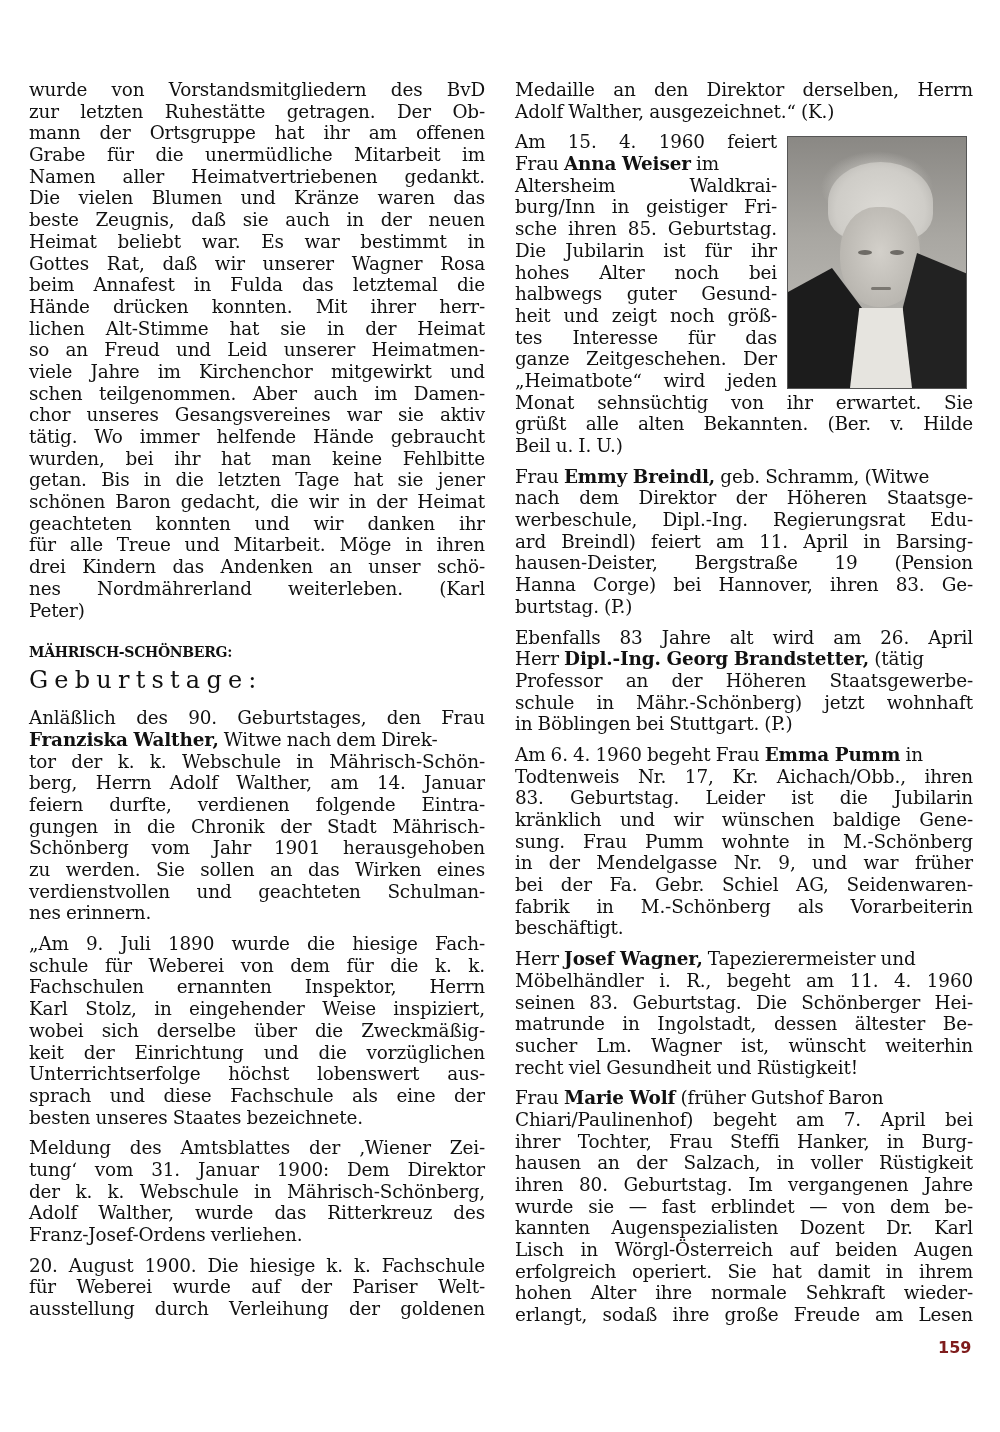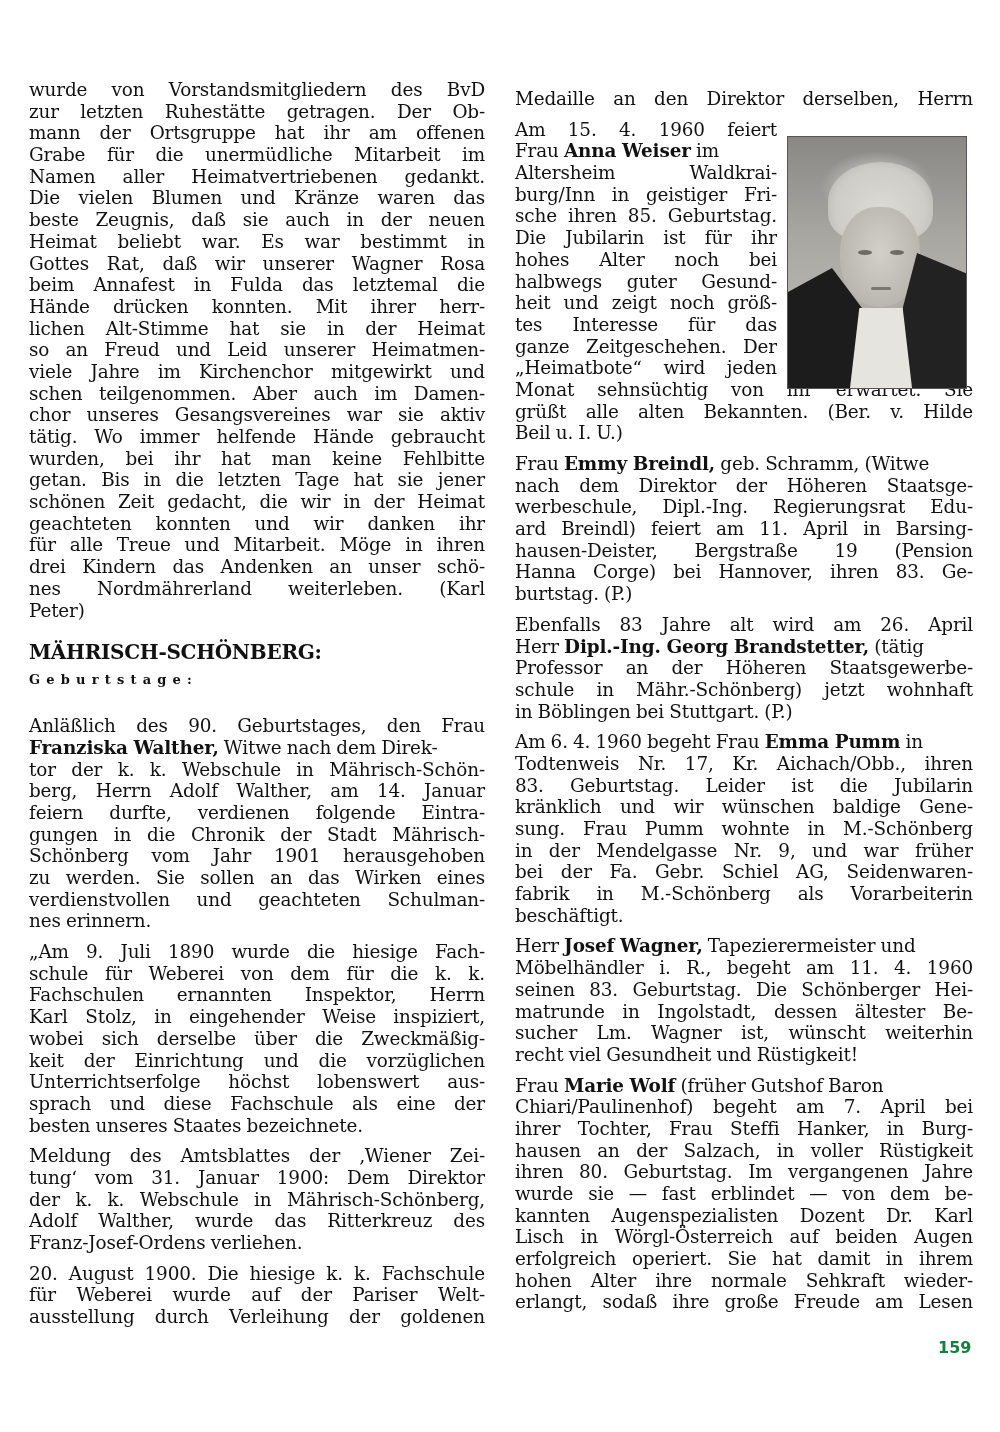--- a/index.html
+++ b/index.html
@@ -11,33 +11,33 @@
   .page { position: absolute; left: 0; top: 0; width: 1000px; height: 1432px; }
   .col {
     position: absolute;
     font-size: 18.4px;
     line-height: 21.7px;
     text-align: justify;
     letter-spacing: -0.15px;
     word-spacing: -0.5px;
   }
   .col-left { left: 29px; top: 79px; width: 456px; }
-  .col-right { left: 515px; top: 88px; width: 458px; }
+  .col-right { left: 515px; top: 79px; width: 458px; }
   .para { margin: 0 0 9px 0; hyphens: manual; }
   .para.tight { margin-bottom: 0; }
   .line { display: block; text-align: justify; text-align-last: justify; height: 21.7px; white-space: nowrap; overflow: visible; }
   .line.last { text-align-last: left; }
   .line span { white-space: pre; }
   b, .bold { font-weight: bold; }
   .section-head {
     font-family: "DejaVu Serif", "Liberation Serif", serif;
-    font-weight: bold; font-size: 20px; letter-spacing: -0.3px;
+    font-weight: bold; font-size: 14px; letter-spacing: -0.3px;
     margin: 20px 0 6px 0; line-height: 22px;
   }
-  .subhead { letter-spacing: 6.2px; margin: 0 0 24px 0; line-height: 22px; font-size: 13px; font-weight: bold; }
+  .subhead { letter-spacing: 6.2px; margin: 0 0 16px 0; line-height: 22px; font-size: 24px; }
   .wrap-text { width: 262px; }
   .photo {
     position: absolute; left: 787px; top: 136px; width: 178px; height: 251px;
     background:
       radial-gradient(ellipse 55px 70px at 52% 38%, #d9d6d0 0%, #c8c5bf 45%, rgba(160,158,152,0) 75%),
       radial-gradient(ellipse 70px 45px at 50% 20%, #e2e0db 0%, rgba(200,198,192,0) 80%),
       linear-gradient(180deg, #8a8884 0%, #a9a7a2 40%, #b3b1ac 60%, #9e9c97 100%);
     border: 1px solid #555;
     overflow: hidden;
   }
@@ -62,21 +62,21 @@
     position: absolute; left: 40px; top: 25px; width: 105px; height: 80px;
     border-radius: 50% 50% 35% 35%;
     background: radial-gradient(ellipse at 50% 60%, #dcdad5 0%, #cfcdc8 60%, rgba(180,178,173,0.3) 100%);
   }
   .photo .eye { position: absolute; top: 113px; width: 14px; height: 5px; background: #6e6b66; border-radius: 50%; }
   .photo .eye.l { left: 70px; } .photo .eye.r { left: 102px; }
   .photo .mouth { position: absolute; top: 150px; left: 83px; width: 20px; height: 3px; background: #7a7771; border-radius: 2px; }
   .page-number {
     position: absolute; left: 938px; top: 1338px;
     font-family: "DejaVu Sans", "Liberation Sans", sans-serif;
-    font-size: 16px; font-weight: bold; color: #15803d;
+    font-size: 16px; font-weight: bold; color: #7f1d1d;
   }
 </style>
 </head>
 <body>
 
 <div class="page">
 
   <div class="col col-left">
     <div class="para" id="intro-para">
         <span class="line"><span>wurde von Vorstandsmitgliedern des BvD</span></span>
@@ -91,21 +91,21 @@
         <span class="line"><span>beim Annafest in Fulda das letztemal die</span></span>
         <span class="line"><span>Hände drücken konnten. Mit ihrer herr-</span></span>
         <span class="line"><span>lichen Alt-Stimme hat sie in der Heimat</span></span>
         <span class="line"><span>so an Freud und Leid unserer Heimatmen-</span></span>
         <span class="line"><span>viele Jahre im Kirchenchor mitgewirkt und</span></span>
         <span class="line"><span>schen teilgenommen. Aber auch im Damen-</span></span>
         <span class="line"><span>chor unseres Gesangsvereines war sie aktiv</span></span>
         <span class="line"><span>tätig. Wo immer helfende Hände gebraucht</span></span>
         <span class="line"><span>wurden, bei ihr hat man keine Fehlbitte</span></span>
         <span class="line"><span>getan. Bis in die letzten Tage hat sie jener</span></span>
-        <span class="line"><span>schönen Zeit gedacht, die wir in der Heimat</span></span>
+        <span class="line"><span>schönen Baron gedacht, die wir in der Heimat</span></span>
         <span class="line"><span>geachteten konnten und wir danken ihr</span></span>
         <span class="line"><span>für alle Treue und Mitarbeit. Möge in ihren</span></span>
         <span class="line"><span>drei Kindern das Andenken an unser schö-</span></span>
         <span class="line"><span>nes Nordmährerland weiterleben. (Karl</span></span>
         <span class="line last"><span>Peter)</span></span>
       </div>
 
     <div class="section-head">MÄHRISCH-SCHÖNBERG:</div>
     <div class="subhead">Geburtstage:</div>
 
@@ -136,20 +136,21 @@
     <div class="para tight" id="chron1900aug">
         <span class="line"><span>20. August 1900. Die hiesige k. k. Fachschule</span></span>
         <span class="line"><span>für Weberei wurde auf der Pariser Welt-</span></span>
         <span class="line"><span>ausstellung durch Verleihung der goldenen</span></span>
       </div>
   </div>
 
   <div class="col col-right">
     <div class="para" id="continuation">
         <span class="line"><span>Medaille an den Direktor derselben, Herrn</span></span>
+        <span class="line last"><span>Adolf Walther, ausgezeichnet.“ (K.)</span></span>
       </div>
 
     <div class="para">
       <div class="wrap-text">
         <span class="line"><span>Am 15. 4. 1960 feiert</span></span>
         <span class="line" style="display: flex; white-space: pre;"><span>Frau </span><b>Anna Weiser</b><span> im</span></span>
         <span id="weiser-wrapped"><span class="line"><span>Altersheim Waldkrai-</span></span><span class="line"><span>burg/Inn in geistiger Fri-</span></span><span class="line"><span>sche ihren 85. Geburtstag.</span></span><span class="line"><span>Die Jubilarin ist für ihr</span></span><span class="line"><span>hohes Alter noch bei</span></span><span class="line"><span>halbwegs guter Gesund-</span></span><span class="line"><span>heit und zeigt noch größ-</span></span><span class="line"><span>tes Interesse für das</span></span><span class="line"><span>ganze Zeitgeschehen. Der</span></span><span class="line"><span>„Heimatbote“ wird jeden</span></span></span>
       </div>
       <span id="weiser-full"><span class="line"><span>Monat sehnsüchtig von ihr erwartet. Sie</span></span><span class="line"><span>grüßt alle alten Bekannten. (Ber. v. Hilde</span></span><span class="line last"><span>Beil u. I. U.)</span></span></span>
     </div>

